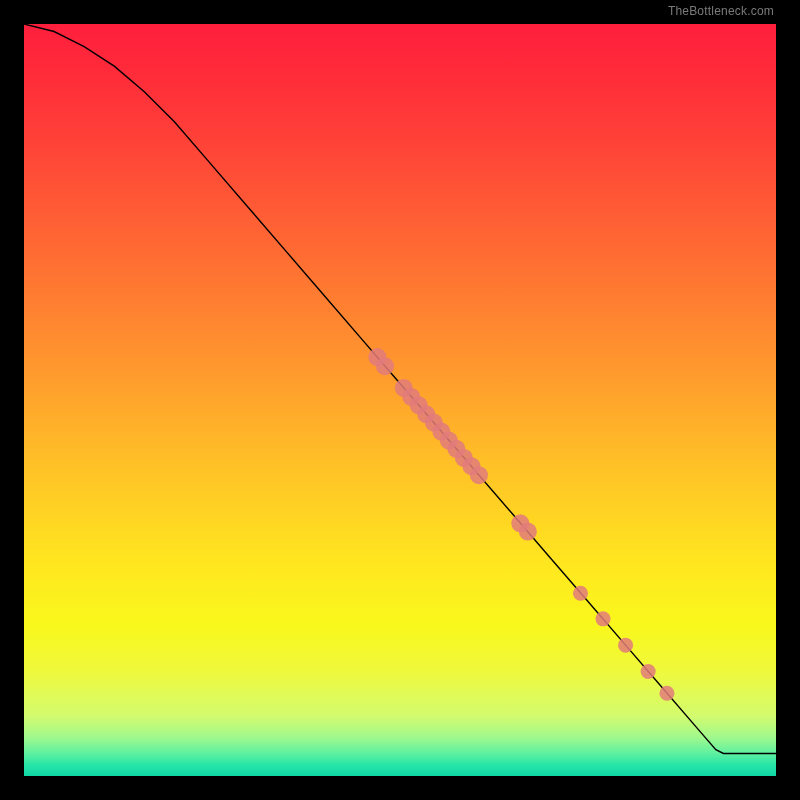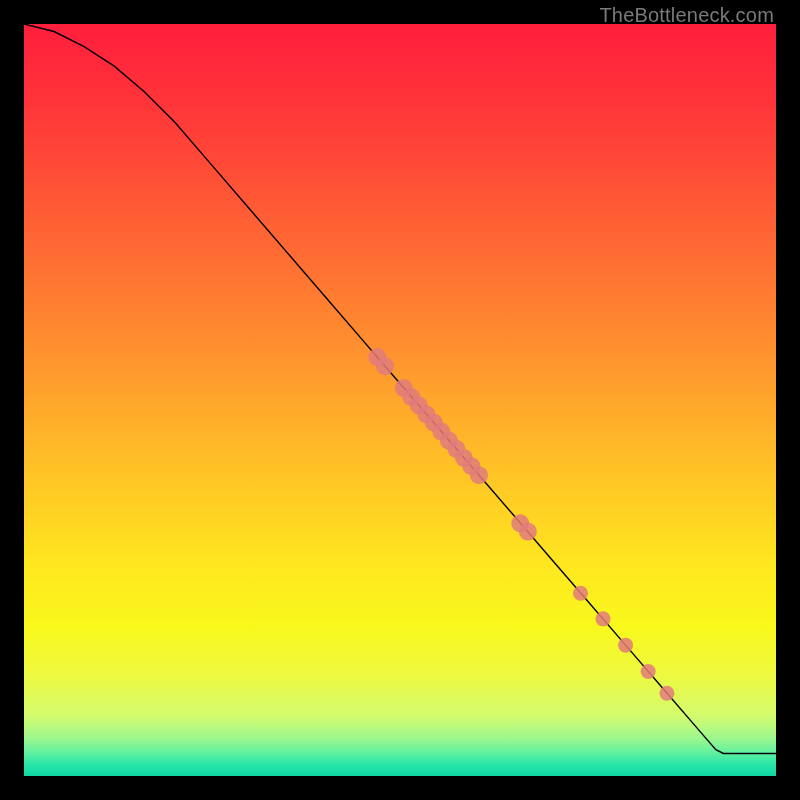--- a/index.html
+++ b/index.html
@@ -45,21 +45,21 @@
       #5ef0a0 97%,
       #28e6a8 98.5%,
       #0fd7a5 100%
     );
   }
   .watermark {
     position: absolute;
     top: 4px;
     right: 26px;
     color: #7a7a7a;
-    font-size: 20px;
+    font-size: 12px;
     font-weight: 500;
     letter-spacing: 0.2px;
     user-select: none;
   }
   svg.curve {
     position: absolute;
     inset: 0;
   }
 </style>
 </head>

